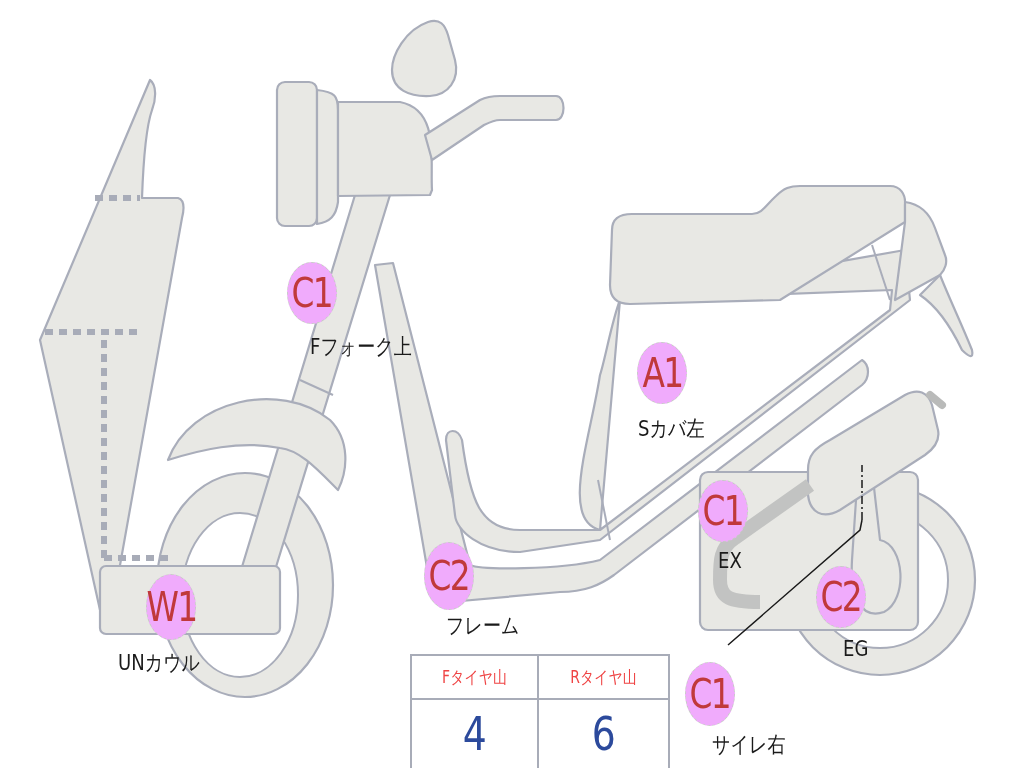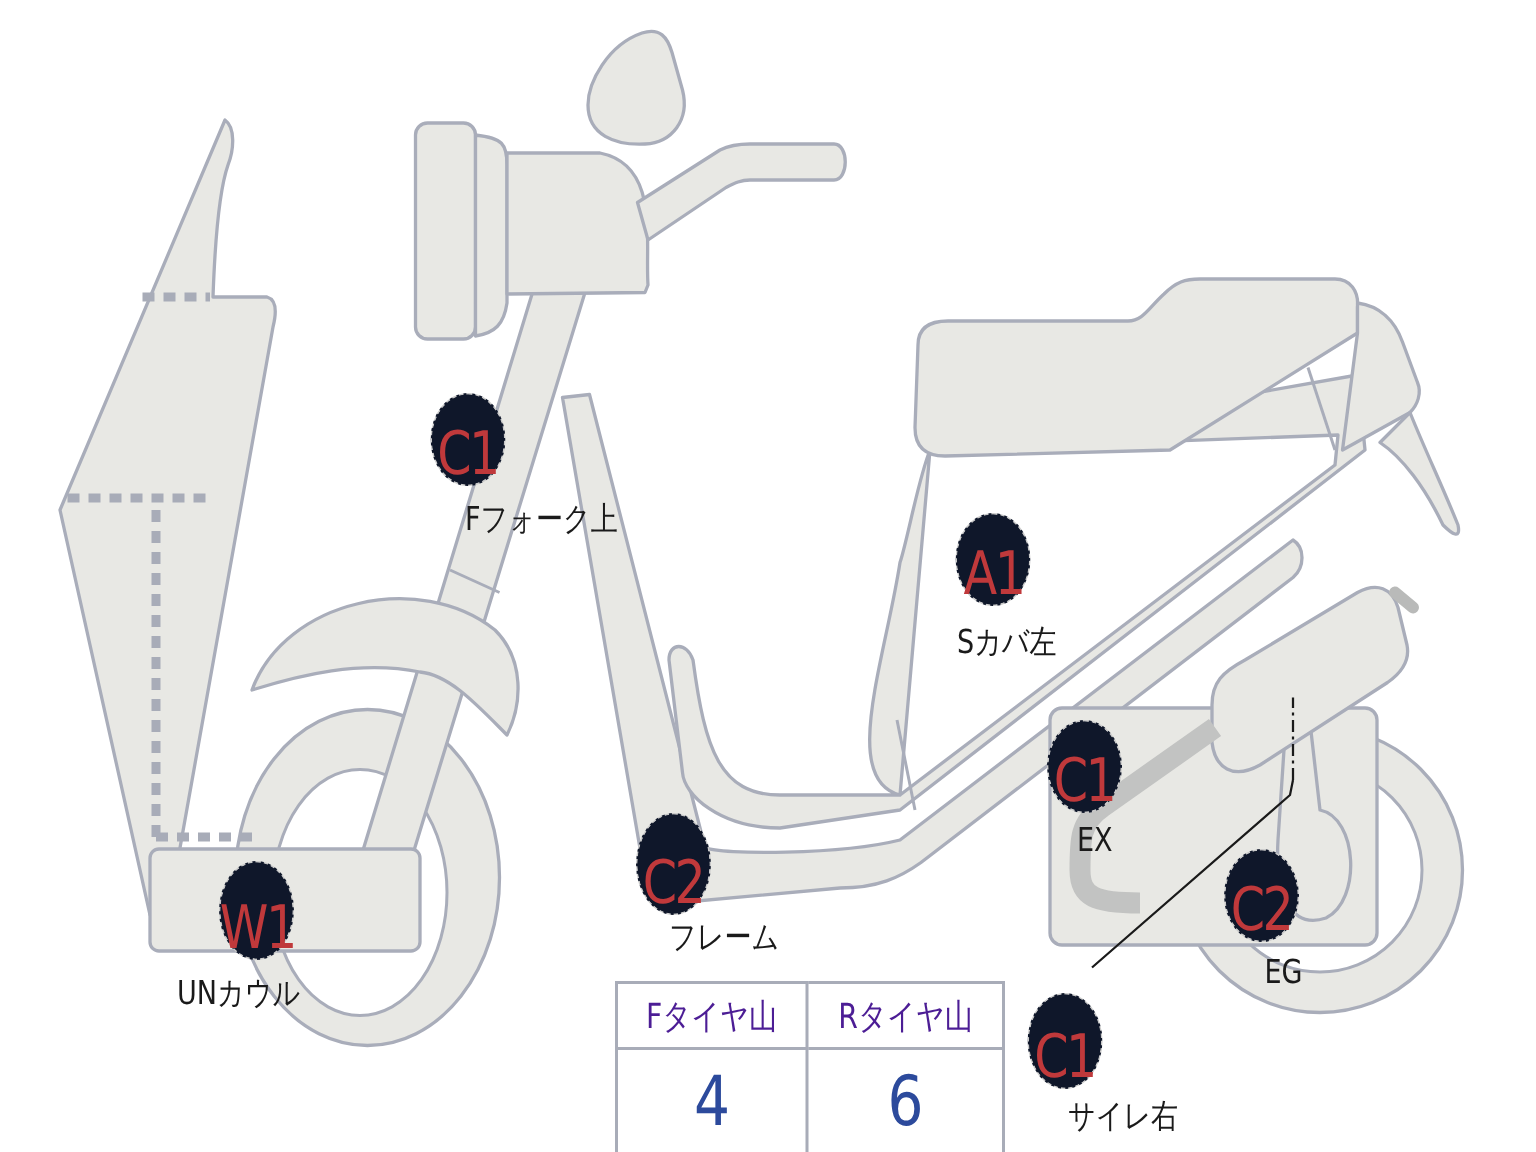--- a/index.html
+++ b/index.html
@@ -6,32 +6,32 @@
   body { width: 1024px; height: 768px; position: relative; overflow: hidden;
          font-family: "DejaVu Sans", sans-serif; }
   svg.scooter { position: absolute; left: 0; top: 0; }
   .part { fill: #e8e8e4; stroke: #a9adba; stroke-width: 2.2; stroke-linejoin: round; }
   .inner { fill: none; stroke: #a9adba; stroke-width: 2; }
   .dash { stroke: #a8acb8; stroke-width: 6; stroke-dasharray: 8 6; fill: none; }
   .pipe { fill: none; stroke: #c2c3c2; stroke-width: 14; stroke-linecap: butt; stroke-linejoin: round; }
   .leader { stroke: #1a1a1a; stroke-width: 1.5; fill: none; }
   .leader-dash { stroke: #1a1a1a; stroke-width: 1.5; stroke-dasharray: 8 3 2 3; fill: none; }
 
-  .marker { position: absolute; border-radius: 50%; background: #0f172a;
-            border: 1.5px dashed #c9c9c9; display: flex; align-items: flex-end; justify-content: center;
+  .marker { position: absolute; border-radius: 50%; background: #f0abfc;
+            border: 1.5px dashed #c9c9c9; display: flex; align-items: center; justify-content: center;
             box-sizing: border-box; }
   .marker .code { color: #c0393b; font-family: "DejaVu Sans", sans-serif; font-size: 40px;
                   letter-spacing: -2px; line-height: 1; transform: scaleX(0.82); }
   .label { position: absolute; color: #1a1a1a; font-size: 22px; line-height: 1;
            white-space: nowrap; transform: scaleX(0.82); transform-origin: left center; }
 
   .tire-table { position: absolute; left: 410px; top: 654px; width: 260px;
                 border-collapse: collapse; background: #ffffff; }
   .tire-table td { border: 2px solid #a8acb8; text-align: center; padding: 0; }
-  .tire-table .hdr { height: 42px; font-size: 23px; color: #4c1d95; }
+  .tire-table .hdr { height: 42px; font-size: 17px; color: #ef4444; }
   .tire-table .val { height: 68px; font-size: 46px; color: #2c4a9c; }
   .tire-table .hdr span, .tire-table .val span { display: inline-block; transform: scaleX(0.82); }
 </style>
 </head>
 <body>
 
 <svg class="scooter" width="1024" height="768" viewBox="0 0 1024 768">
 
   <g>
     <circle cx="880" cy="580" r="95" class="part"></circle>

